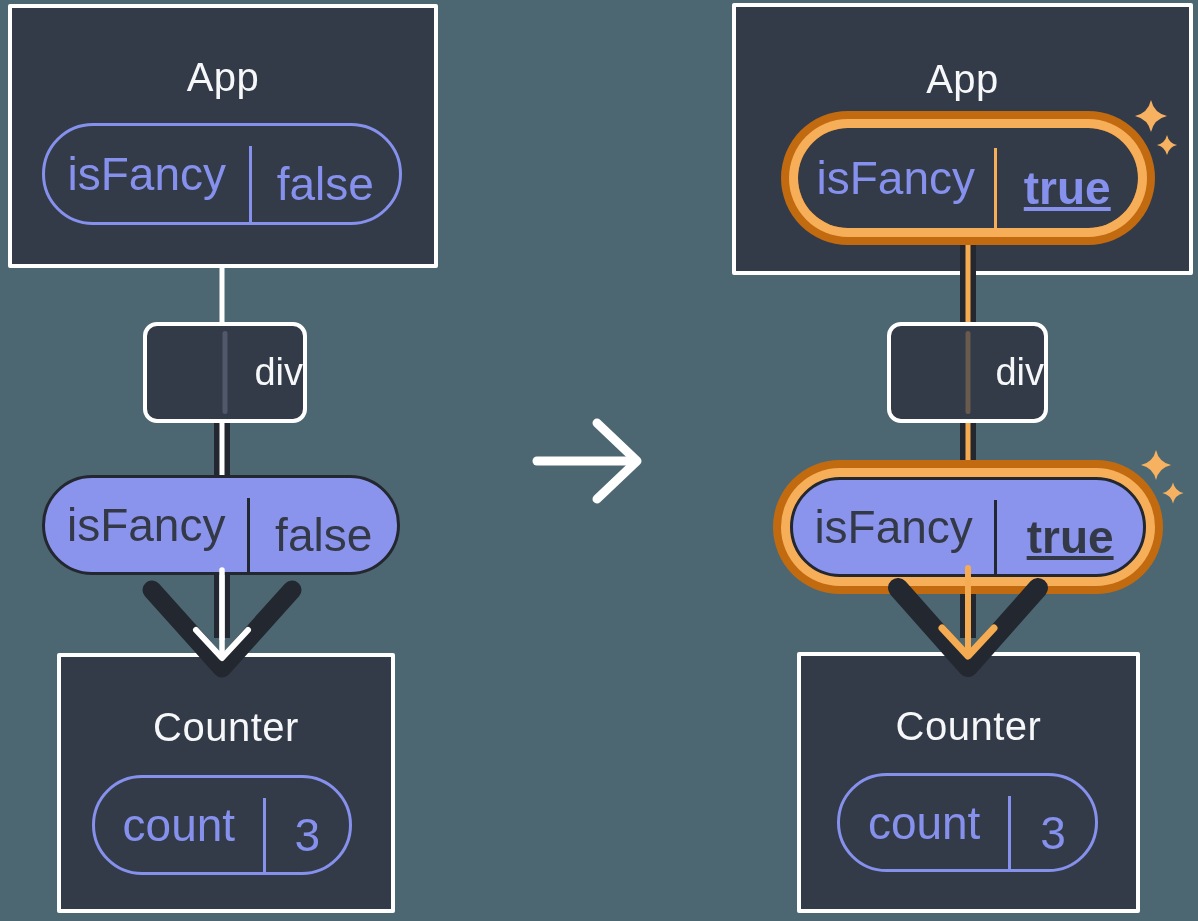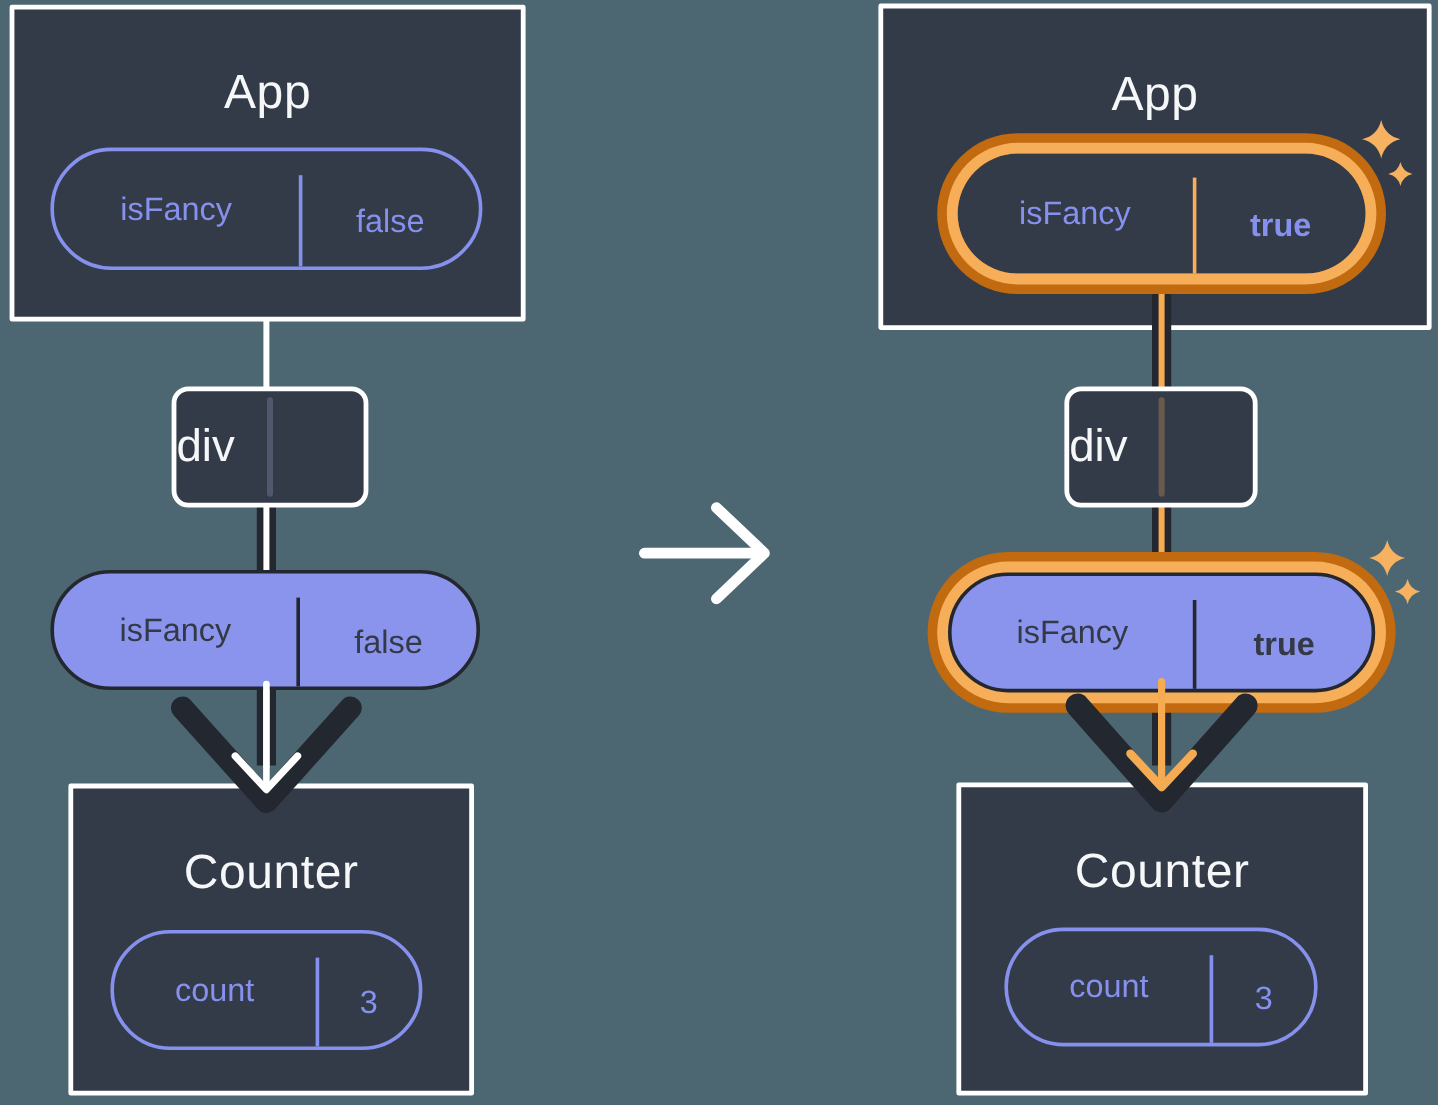--- a/index.html
+++ b/index.html
@@ -11,37 +11,37 @@
   }
   html,body{margin:0;padding:0;}
   body{background:var(--background);font-family:"Liberation Sans",sans-serif;}
   #stage{position:relative;width:1198px;height:921px;background:var(--background);overflow:hidden;}
 
   .card{position:absolute;background:var(--card);border:4px solid var(--card-border);
         border-radius:2px;box-sizing:border-box;z-index:1;}
   .card.front{z-index:3;}
   .card-title{position:absolute;left:0;right:0;text-align:center;color:var(--title);
         font-size:40px;font-weight:500;letter-spacing:.5px;line-height:1;}
-  .div-card{display:flex;align-items:center;justify-content:flex-start;border-radius:14px;}
+  .div-card{display:flex;align-items:center;justify-content:flex-end;border-radius:14px;}
   .div-label{position:relative;z-index:2;color:var(--title);font-size:38px;font-weight:500;}
   .passline{position:absolute;left:50%;top:5px;bottom:5px;width:5px;
         transform:translateX(-50%);border-radius:3px;z-index:1;}
   .passline.w{background:var(--faint-white);} .passline.o{background:var(--faint-orange);}
 
   .pill{position:absolute;display:flex;border-radius:999px;box-sizing:border-box;
-        z-index:3;font-size:27px;line-height:1;}
+        z-index:3;font-size:46px;line-height:1;}
   .pill .cell{display:flex;align-items:center;justify-content:center;box-sizing:border-box;overflow:hidden;}
   .pill .name{width:57.5%;} .pill .value{flex:1;margin-top:20px;}
   .pill.counter .name{width:66%;}
   .pill.outline{border:3px solid var(--purple);color:var(--purple);}
   .pill.outline .value{border-left:3px solid var(--purple);}
   .pill.filled{background:var(--pill-fill);border:3px solid var(--ink);color:var(--ink-text);}
   .pill.filled .value{border-left:3px solid var(--ink);}
   .pill.fancy{box-shadow:0 0 0 9px var(--orange-light),0 0 0 17px var(--orange-dark);}
-  .pill.fancy .value{font-weight:700;}
+  .pill.fancy .value{font-weight:700;text-decoration:underline;}
   .pill.fancy.hollow{color:var(--purple);border:none;}
   .pill.fancy.hollow .value{border-left:3px solid var(--orange-light);}
 
   svg.layer{position:absolute;left:0;top:0;z-index:2;pointer-events:none;}
   svg.layer.top{z-index:4;}
 </style>
 </head>
 <body>
 
 <div id="stage">

